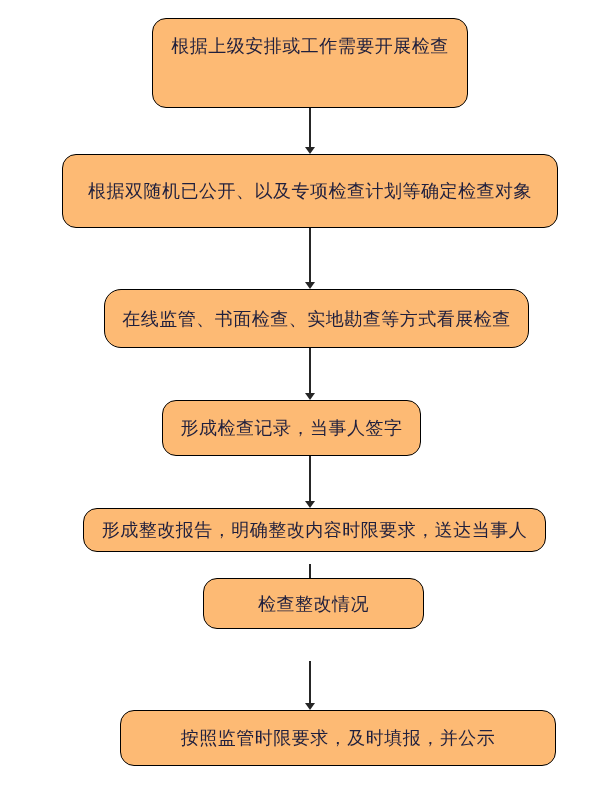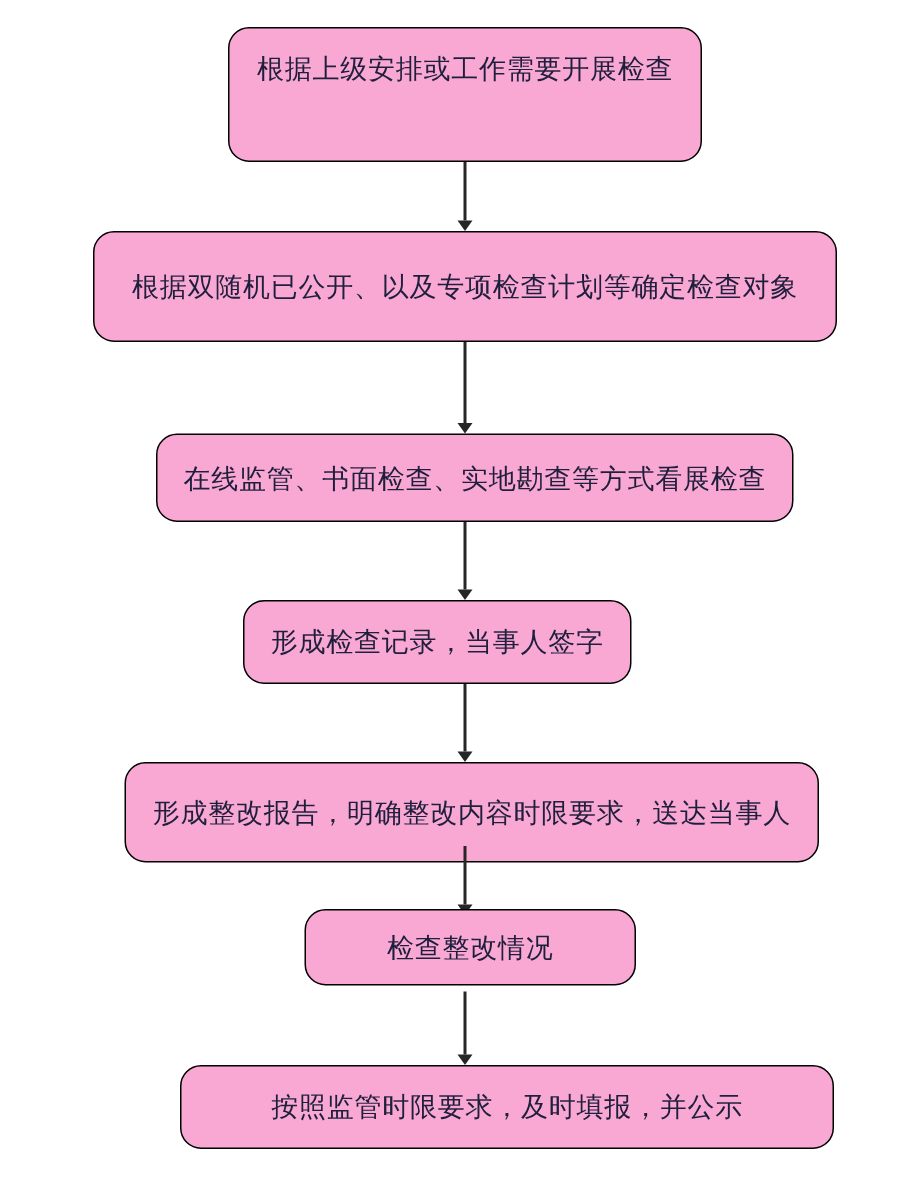--- a/index.html
+++ b/index.html
@@ -13,39 +13,39 @@
     height: 793px;
     background: #ffffff;
     overflow: hidden;
     font-family: "Liberation Serif", "DejaVu Serif", serif;
   }
   .node {
     position: absolute;
     box-sizing: border-box;
     border: 1.4px solid #000000;
     border-radius: 14px;
-    background: #f9a8d4;
+    background: #fdba74;
     display: flex;
     align-items: center;
     justify-content: center;
     color: #1f1f3d;
     letter-spacing: 0.5px;
     white-space: nowrap;
   }
   .node .node-label {
     display: block;
     line-height: 1;
   }
   
   #node-1 { left: 152px; top: 18px;  width: 316px; height: 90px; }
   #node-2 { left: 62px;  top: 154px; width: 496px; height: 74px; font-family: Liberation Serif, serif; }
-  #node-3 { left: 104px; top: 289px; width: 425px; height: 59px; }
+  #node-3 { left: 104px; top: 289px; width: 425px; height: 59px; border-radius: 17px; }
   #node-4 { left: 162px; top: 400px; width: 259px; height: 56px; }
-  #node-5 { left: 83px;  top: 508px; width: 463px; height: 67px; text-align: center; }
-  #node-6 { left: 203px; top: 606px; width: 221px; height: 51px; }
+  #node-5 { left: 83px;  top: 508px; width: 463px; height: 44px; text-align: center; }
+  #node-6 { left: 203px; top: 578px; width: 221px; height: 51px; }
   #node-7 { left: 120px; top: 710px; width: 436px; height: 56px; }
 
   
   #node-1 { align-items: flex-start; padding-top: 18px; }
 
   .node-label {
     font-size: 18px;
   }
   #node-1 .node-label { font-size: 18px; }
   #node-2 .node-label { font-size: 18px; }

